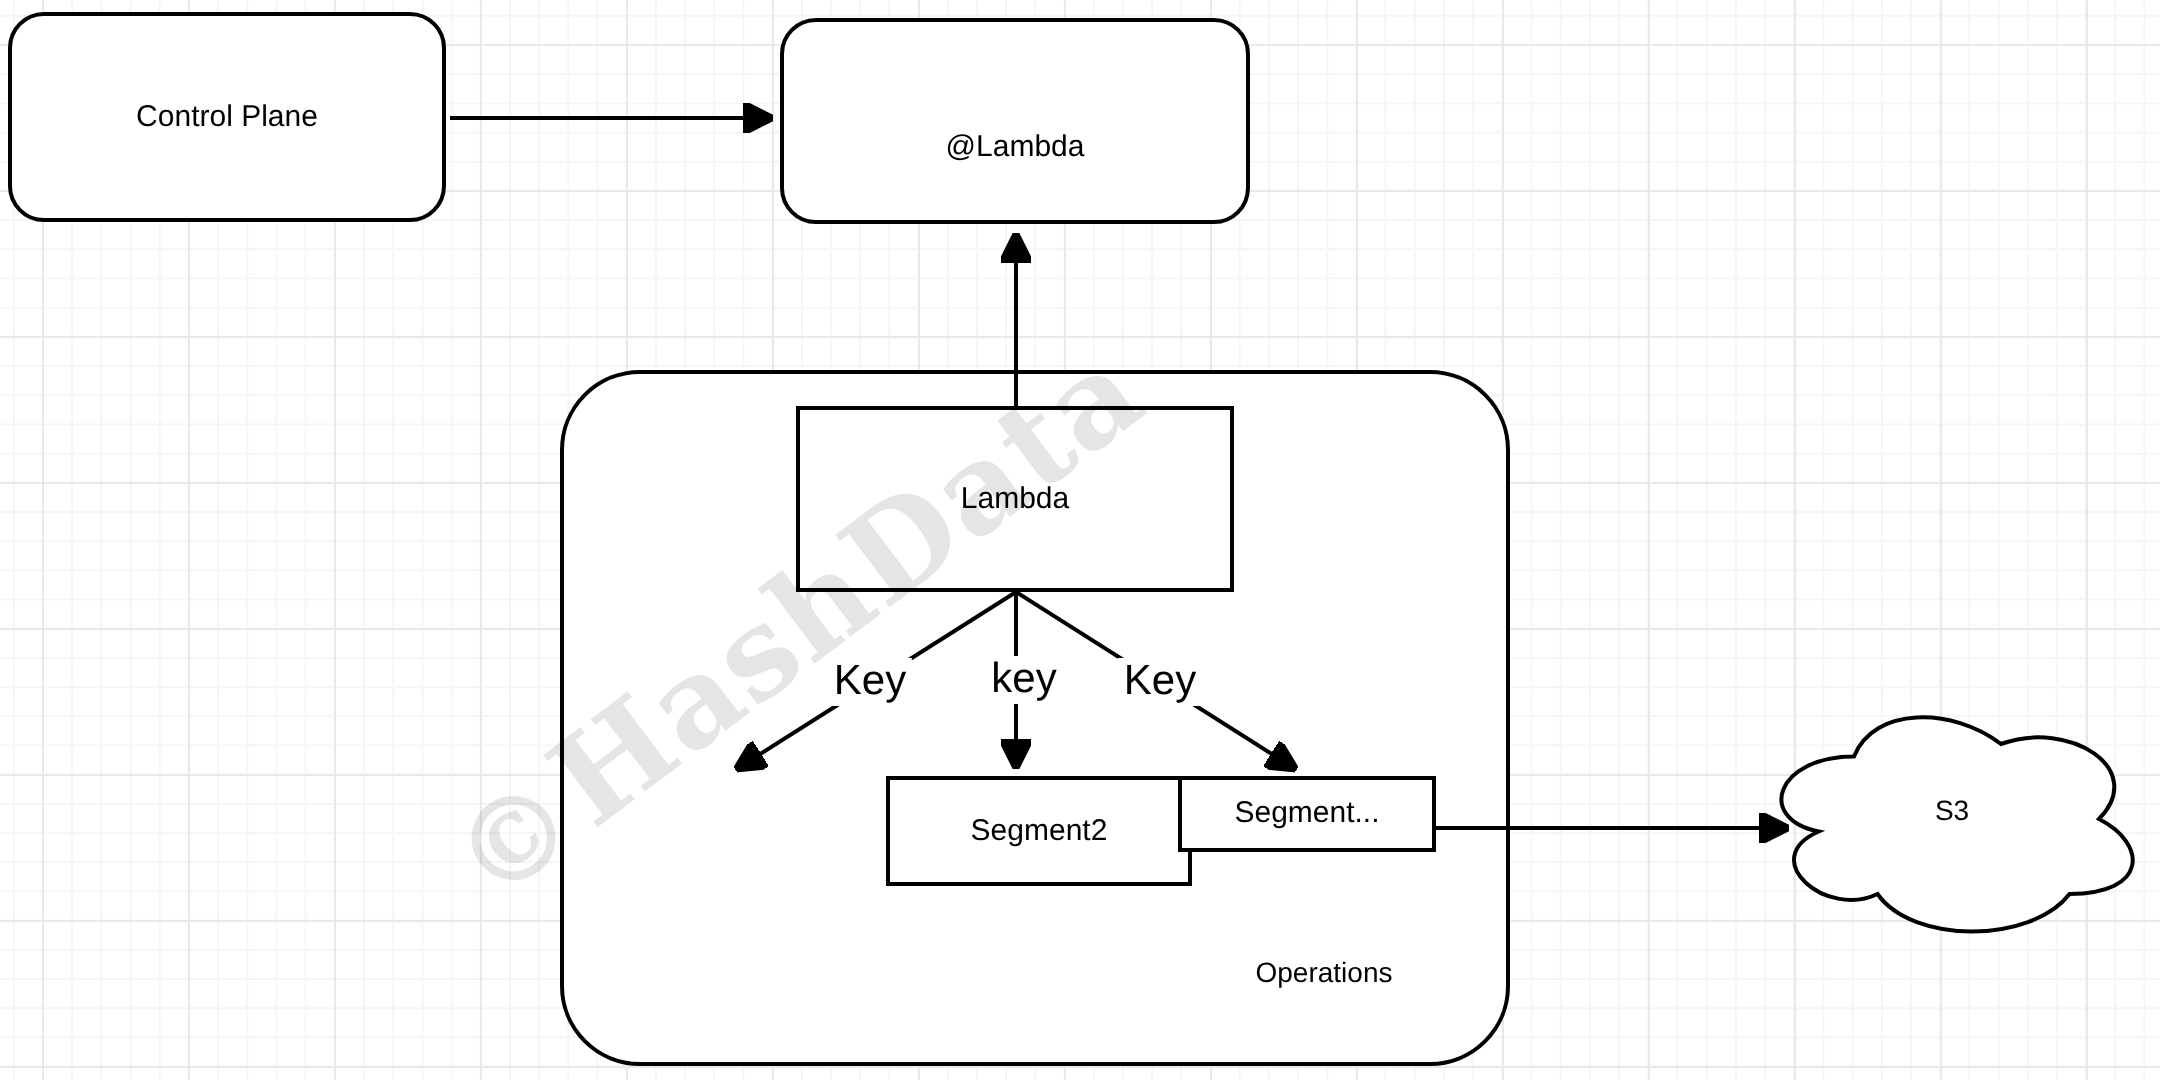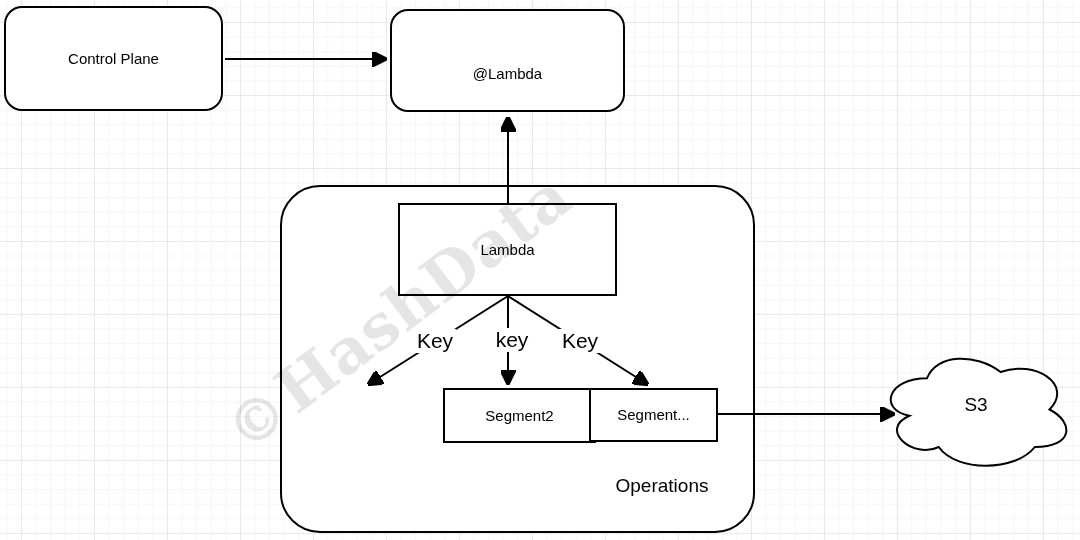--- a/index.html
+++ b/index.html
@@ -47,21 +47,21 @@
     background: #ffffff;
     font-size: 21px;
     line-height: 24px;
     white-space: nowrap;
     padding: 0 3px;
     z-index: 30;
   }
   .floating-label {
     position: absolute;
     transform: translate(-50%, -50%);
-    font-size: 19px;
+    font-size: 14px;
     white-space: nowrap;
     z-index: 30;
   }
   .watermark {
     position: absolute;
     left: 398px; top: 312px;
     transform: translate(-50%, -50%) rotate(-37deg);
     font-family: "DejaVu Serif", serif;
     font-weight: bold;
     font-size: 62px;
@@ -121,21 +121,21 @@
 
   <div class="node" style="left:398px; top:203px; width:219px; height:93px; border-radius:0;">
     <span>Lambda</span>
   </div>
 
 
   <div class="node" style="left:443px; top:388px; width:153px; height:55px; border-radius:0;">
     <span>Segment2</span>
   </div>
 
-  <div class="node" style="left:589px; top:388px; width:129px; height:54px; border-radius:0;">
+  <div class="node" style="left:589px; top:388px; width:129px; height:38px; border-radius:0;">
     <span>Segment...</span>
   </div>
 
   <div class="floating-label" style="left:662px; top:486px;">Operations</div>
 
   <div class="floating-label" style="left:976px; top:405px;">S3</div>
 
 
 
   <div class="edge-label" style="left:435px; top:341px;">Key</div>

